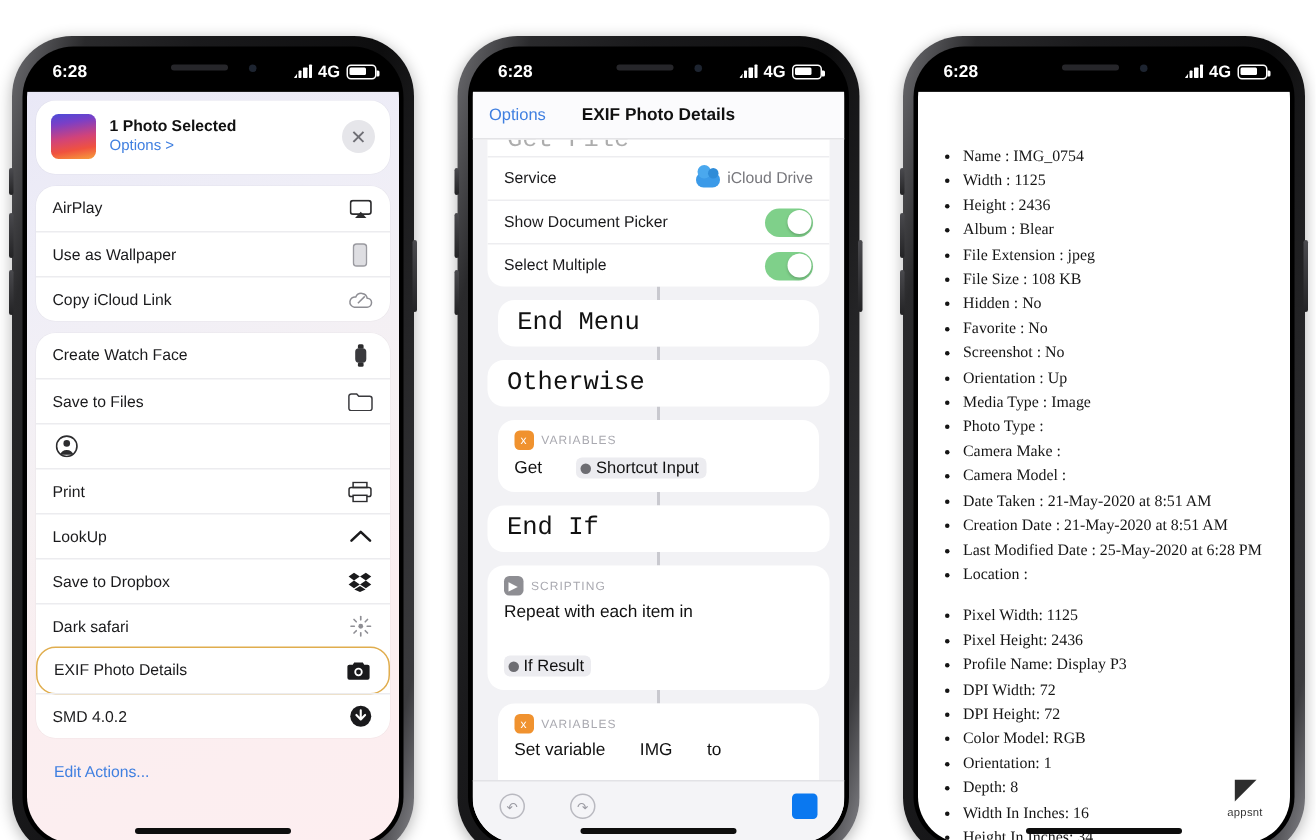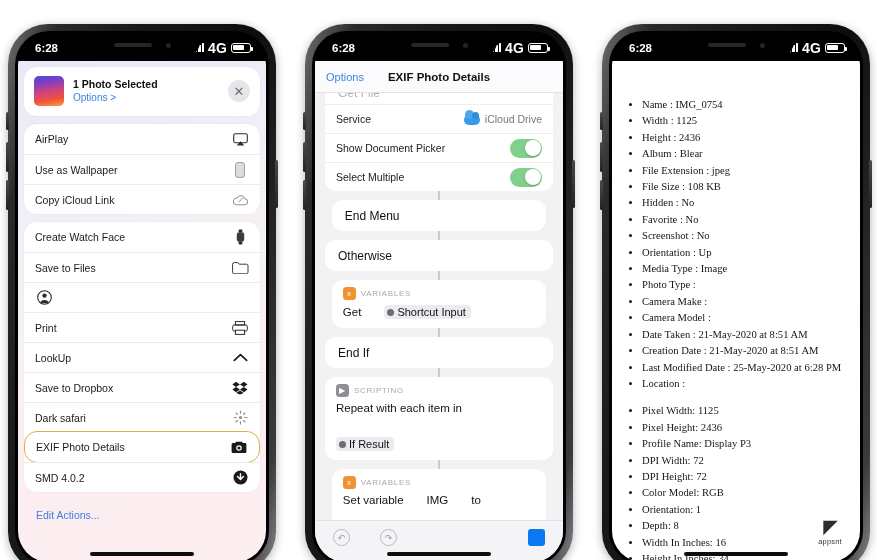--- a/index.html
+++ b/index.html
@@ -91,21 +91,21 @@
     font-size: 11.5px;
     font-weight: bold;
   }
   .status-right { display: flex; align-items: center; gap: 4px; }
   .bars { display: flex; align-items: flex-end; gap: 1.2px; height: 9px; }
   .bars i { display:block; width: 2.2px; background: #fff; border-radius: .5px; }
   .bars i:nth-child(1){ height: 3px; }
   .bars i:nth-child(2){ height: 5px; }
   .bars i:nth-child(3){ height: 7px; }
   .bars i:nth-child(4){ height: 9px; }
-  .net { font-size: 14px; font-weight: bold; letter-spacing: .2px; }
+  .net { font-size: 11px; font-weight: bold; letter-spacing: .2px; }
   .batt {
     width: 20px; height: 10px; border: 1.3px solid #fff; border-radius: 3px;
     position: relative; padding: 1.2px;
   }
   .batt::after {
     content:''; position:absolute; right:-3px; top:3px;
     width:1.6px; height:4px; background:#fff; border-radius:0 1px 1px 0;
   }
   .batt i { display:block; height:100%; width:72%; background:#fff; border-radius:1px; }
 
@@ -240,21 +240,21 @@
     width: 32px; height: 19px; border-radius: 10px;
     background: #7fd08a; position: relative; flex: 0 0 32px;
   }
   .toggle .knob {
     position: absolute; right: 1.5px; top: 1.5px;
     width: 16px; height: 16px; border-radius: 50%;
     background: #fff; box-shadow: 0 1px 2px rgba(0,0,0,.22);
   }
   .sc-simple {
     height: 31px; display: flex; align-items: center;
-    padding: 0 13px; font-size: 12px; color: #111;
+    padding: 0 13px; font-size: 17px; color: #111; font-family: Liberation Mono, monospace;
   }
   .sc-block { padding: 7px 11px 9px 11px; }
   .sc-meta {
     display: flex; align-items: center; gap: 5px;
     font-size: 8px; letter-spacing: .7px;
     color: #a9a9b0; margin-bottom: 5px;
   }
   .sc-badge {
     width: 13px; height: 13px; border-radius: 3.5px;
     display: flex; align-items: center; justify-content: center;

